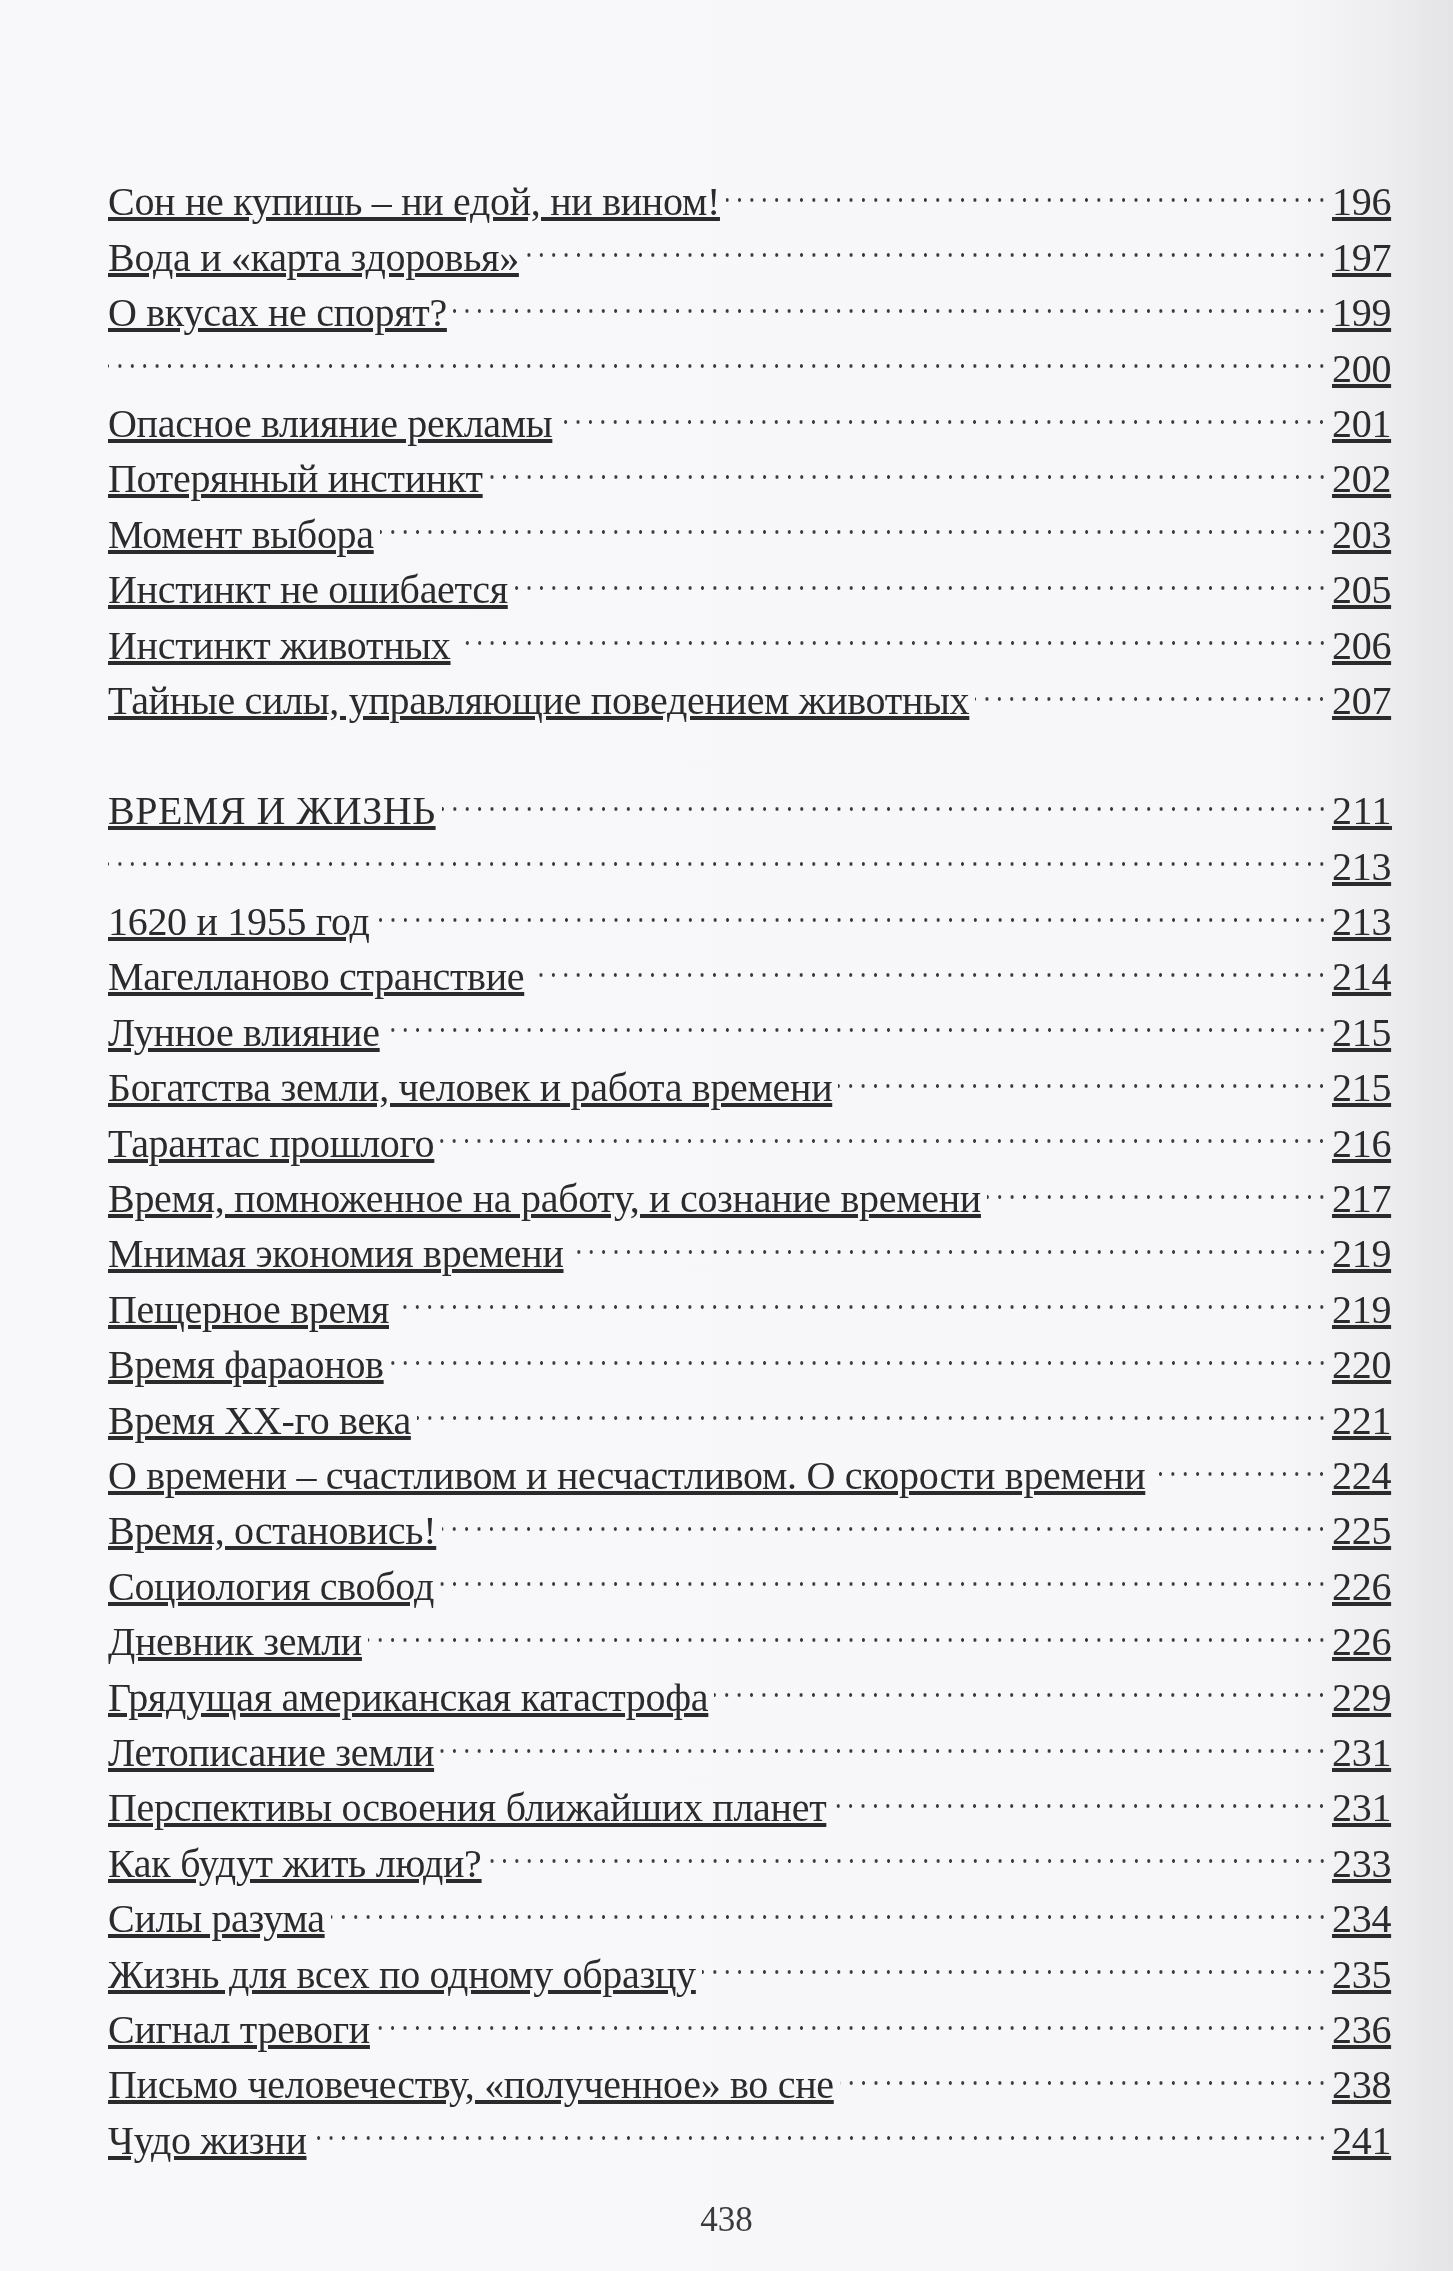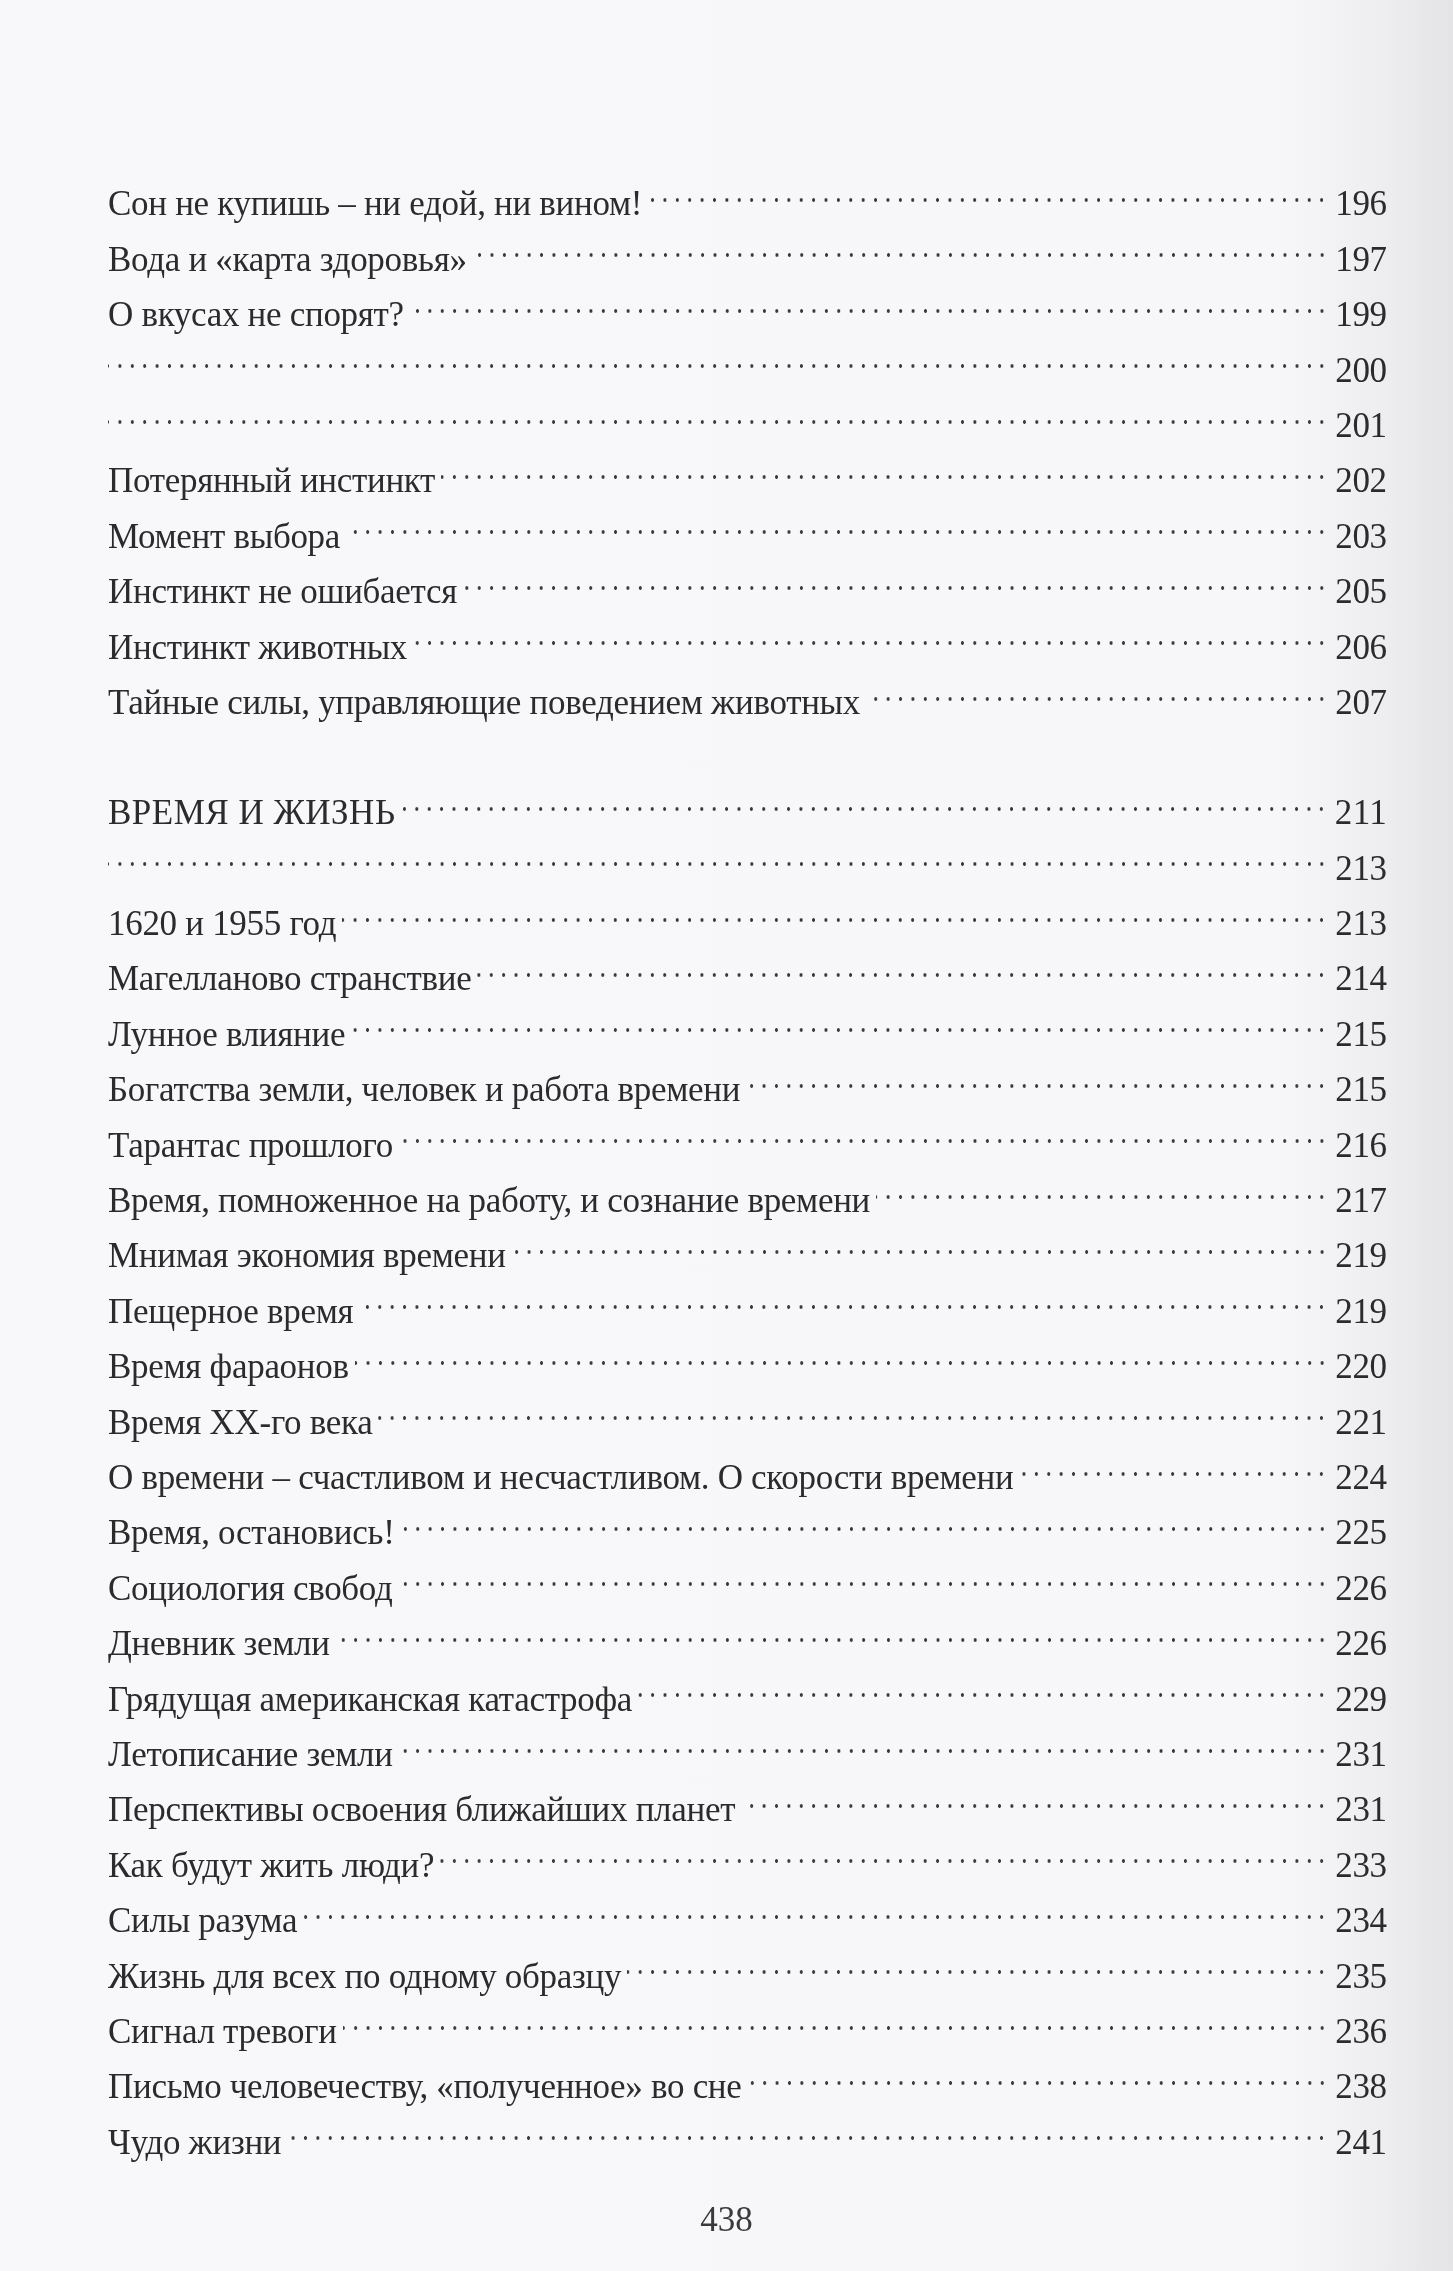--- a/index.html
+++ b/index.html
@@ -28,23 +28,24 @@
       left: 108px;
       top: 160px;
       width: 1282px;
     }
     .toc-row {
       display: flex;
       align-items: baseline;
       height: 55.4px;
       line-height: 55.4px;
       font-family: "Liberation Serif", "DejaVu Serif", serif;
-      font-size: 35px;
+      font-size: 40px;
       letter-spacing: -0.3px;
       white-space: nowrap;
+      text-decoration: underline;
     }
     .toc-row.section {
       margin-top: 55px;
       letter-spacing: 0.5px;
     }
     .toc-title {
       flex: 0 0 auto;
       padding-right: 6px;
     }
     .toc-leader {
@@ -100,20 +101,21 @@
       <div class="toc-row">
     <span class="toc-title">О вкусах не спорят?</span>
     <span class="toc-leader"></span>
     <span class="toc-page">199</span>
   </div>
       <div class="toc-row">
     <span class="toc-leader"></span>
     <span class="toc-page">200</span>
   </div>
       <div class="toc-row">
+    <span class="toc-title">Опасное влияние рекламы</span>
     <span class="toc-leader"></span>
     <span class="toc-page">201</span>
   </div>
       <div class="toc-row">
     <span class="toc-title">Потерянный инстинкт</span>
     <span class="toc-leader"></span>
     <span class="toc-page">202</span>
   </div>
       <div class="toc-row">
     <span class="toc-title">Момент выбора</span>

